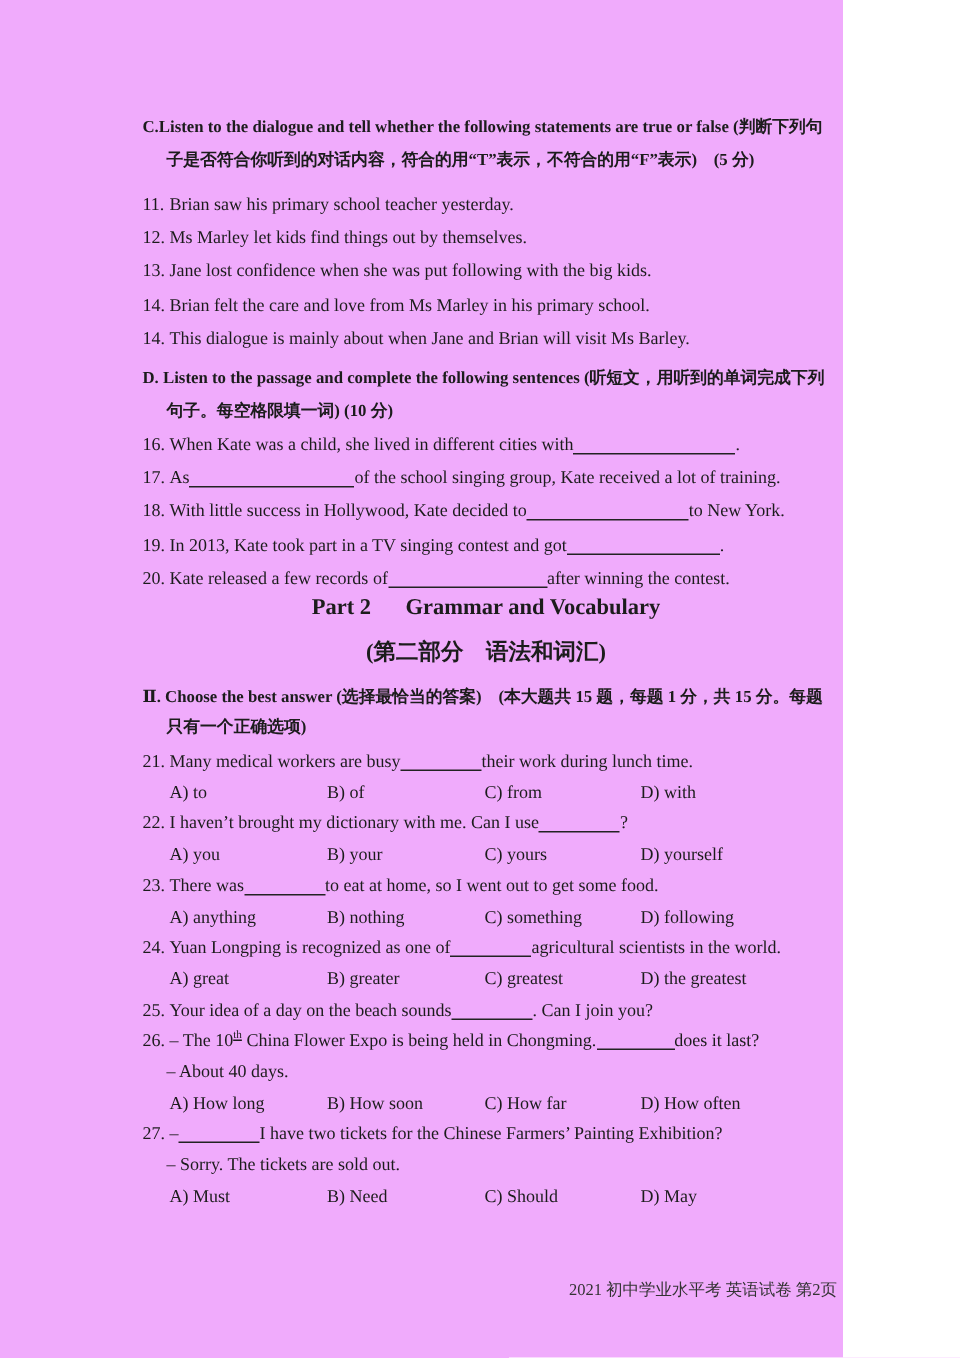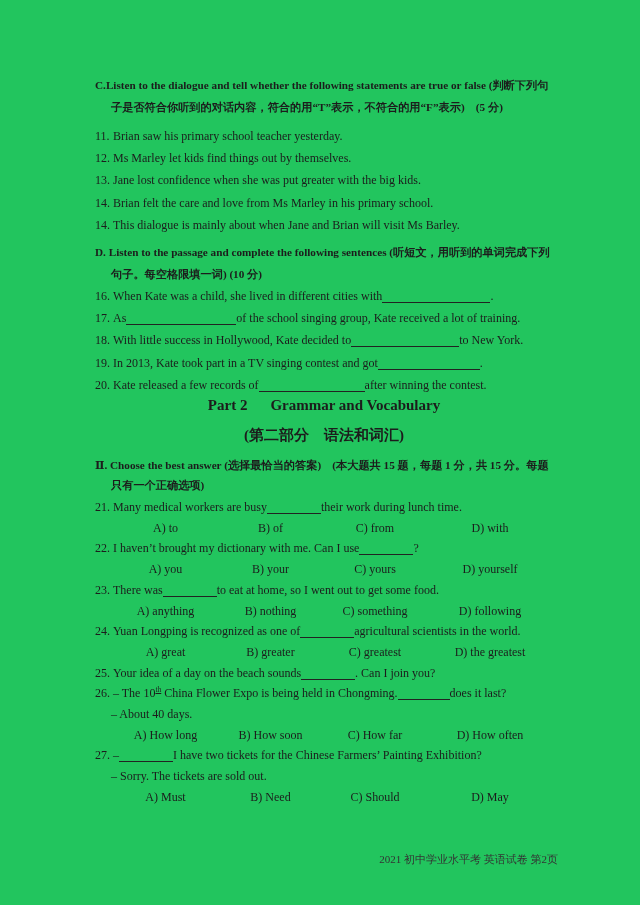--- a/index.html
+++ b/index.html
@@ -1,19 +1,19 @@
 <!DOCTYPE html>
 <html><head>
 <meta charset="utf-8">
 <style>
   html,body{margin:0;padding:0;background:#ffffff;}
   .page{
     position:relative;
-    width:640px;height:905px;
-    background:#22c55e;
+    width:562px;height:905px;
+    background:#f0abfc;
     font-family:"Liberation Serif","DejaVu Serif",serif;
     color:#1c1c1c;
     overflow:hidden;
   }
   .content{position:absolute;left:95px;top:74px;width:458px;}
   .sec-head{
     font-weight:bold;
     font-size:11.2px;
     line-height:22px;
     margin:0;
@@ -36,21 +36,20 @@
     border-bottom:1px solid #222;
     vertical-align:-3px;
   }
   .q-sub{margin-left:16px;font-size:12px;line-height:20.7px;}
   .opts{
     display:grid;
     grid-template-columns:105px 105px 104px auto;
     margin-left:18px;
     font-size:12px;
     line-height:20.7px;
-    text-align:center;
   }
   .part-title{
     display:flex;justify-content:center;align-items:baseline;gap:23px;
     font-weight:bold;font-size:15px;line-height:18px;margin:0;
   }
   .part-sub{
     text-align:center;font-weight:bold;font-size:15px;line-height:22px;
     margin:10px 0 0 0;
   }
   sup{font-size:0.62em;line-height:0;text-decoration:underline;}
@@ -72,21 +71,21 @@
           <div class="q-row">
             <span class="qnum">11.</span>
             <span class="qtext">Brian saw his primary school teacher yesterday.</span>
           </div>
           <div class="q-row">
             <span class="qnum">12.</span>
             <span class="qtext">Ms Marley let kids find things out by themselves.</span>
           </div>
           <div class="q-row">
             <span class="qnum">13.</span>
-            <span class="qtext">Jane lost confidence when she was put greater with the big kids.</span>
+            <span class="qtext">Jane lost confidence when she was put following with the big kids.</span>
           </div>
           <div class="q-row">
             <span class="qnum">14.</span>
             <span class="qtext">Brian felt the care and love from Ms Marley in his primary school.</span>
           </div>
           <div class="q-row">
             <span class="qnum">14.</span>
             <span class="qtext">This dialogue is mainly about when Jane and Brian will visit Ms Barley.</span>
           </div>
         </div>

